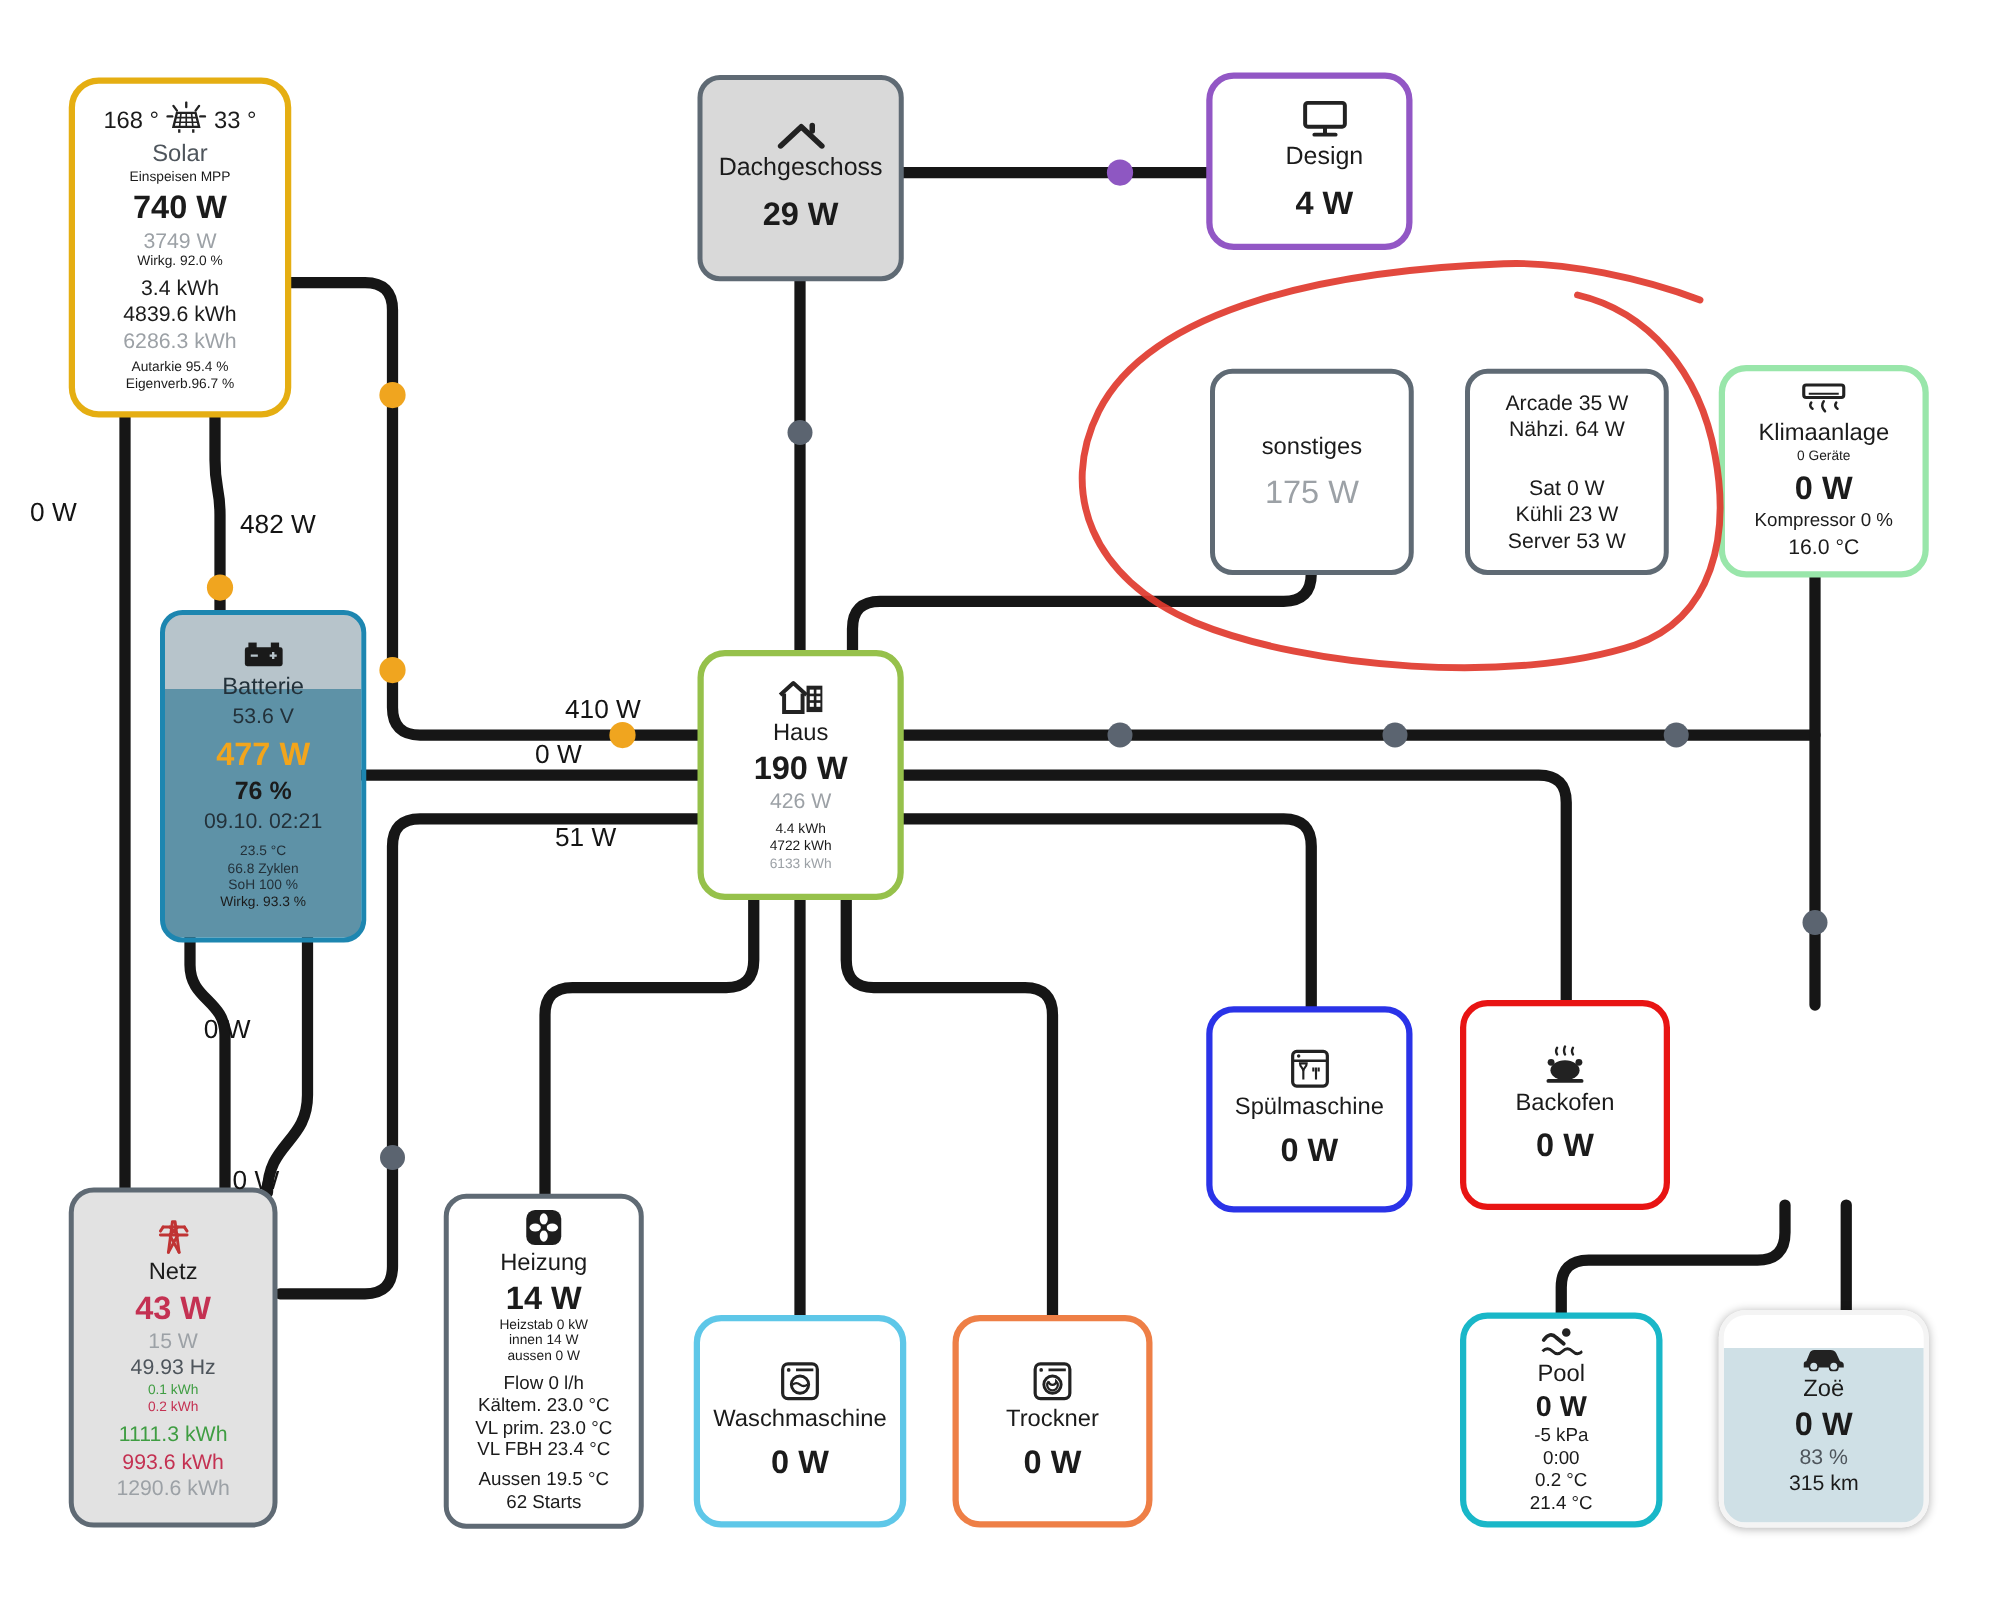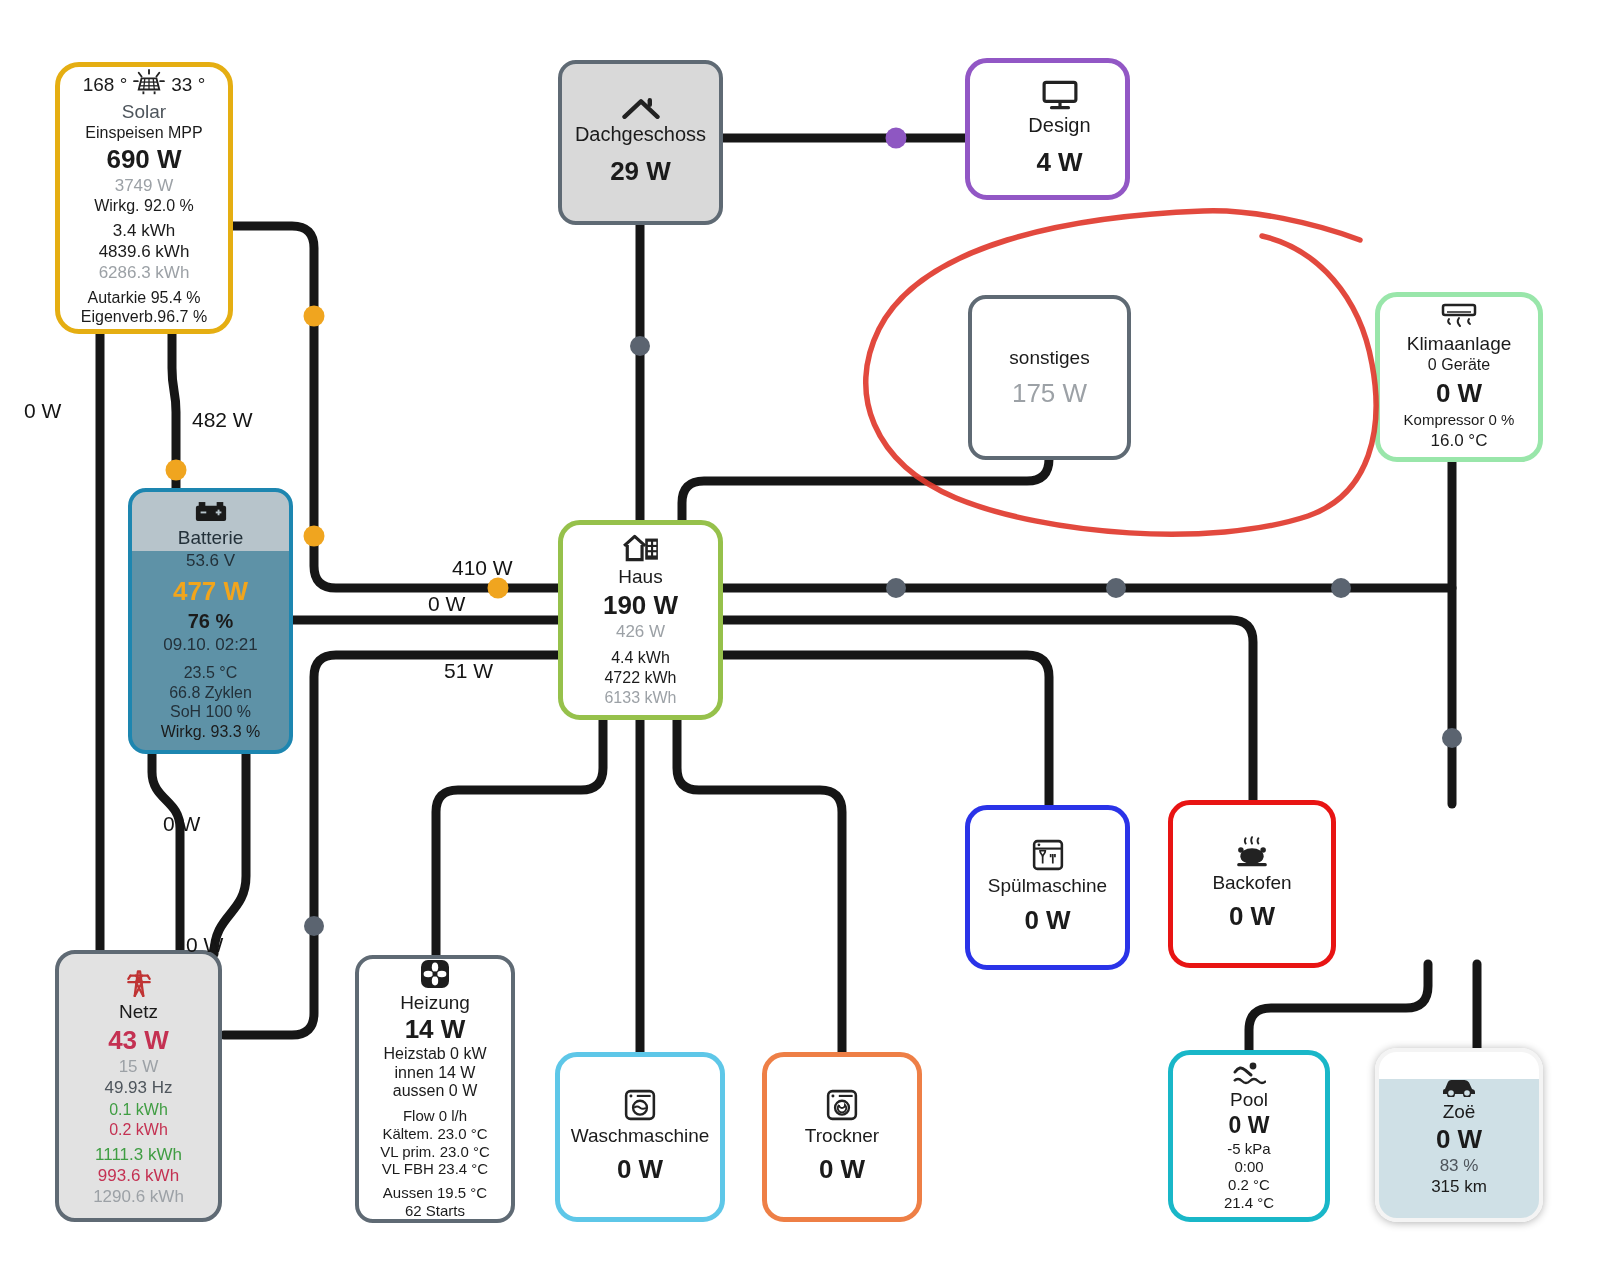--- a/index.html
+++ b/index.html
@@ -9,21 +9,21 @@
   #wires{position:absolute;left:0;top:0;z-index:1;}
   #annotation-layer{position:absolute;left:0;top:0;z-index:6;pointer-events:none;}
   .node{position:absolute;box-sizing:border-box;background:#fff;display:flex;flex-direction:column;
         align-items:center;justify-content:center;text-align:center;z-index:2;border-radius:22px;
         line-height:1.24;cursor:pointer;}
   .node > div{width:100%;}
   .icon{display:flex;align-items:center;justify-content:center;margin-bottom:3px;}
   .wire-label{position:absolute;font-size:21px;color:#141414;z-index:3;white-space:nowrap;}
 
   
-  .xs{font-size:15px;} .s{font-size:16px;} .m{font-size:17px;} .t{font-size:19px;}
+  .xs{font-size:15px;} .s{font-size:11px;} .m{font-size:17px;} .t{font-size:19px;}
   .tt{font-size:20px;} .big{font-size:26px;font-weight:bold;} .big2{font-size:23px;font-weight:bold;}
   .gray{color:#9ca1a6;} .dim{color:#4e555c;} .green{color:#3f9d42;} .red{color:#c43152;}
   .orange{color:#f2a51c;} .slate{color:#23313a;} .bold{font-weight:bold;}
   .mt2{margin-top:2px;} .mt4{margin-top:4px;} .mt6{margin-top:6px;} .mt8{margin-top:8px;}
   .gap26{height:26px;} 
 
   
   #n-solar{left:55px;top:62px;width:178px;height:272px;border:5px solid #e5ae12;border-radius:24px;}
   #n-dach{left:558px;top:60px;width:165px;height:165px;border:4px solid #5f6a74;background:#d9d9d9;border-radius:18px;}
   #n-design{left:965px;top:58px;width:165px;height:142px;border:5px solid #9257c5;padding-left:24px;}
@@ -119,21 +119,21 @@
           <g stroke="#222" stroke-width="2">
               <line x1="12" y1="24" x2="12" y2="27"></line>
               <line x1="24" y1="24" x2="24" y2="27"></line>
             </g>
         </svg>
       </span>
       <span>33 °</span>
     </div>
     <div class="t dim">Solar</div>
     <div class="s">Einspeisen MPP</div>
-    <div class="big">690 W</div>
+    <div class="big">740 W</div>
     <div class="m gray">3749 W</div>
     <div class="s">Wirkg. 92.0 %</div>
     <div class="m mt4">3.4 kWh</div>
     <div class="m">4839.6 kWh</div>
     <div class="m gray">6286.3 kWh</div>
     <div class="s mt4">Autarkie 95.4 %</div>
     <div class="s">Eigenverb.96.7 %</div>
   </div>
 
   <div class="node" id="n-dach">
@@ -157,20 +157,28 @@
     </span>
     <div class="tt">Design</div>
     <div class="big mt8">4 W</div>
   </div>
 
   <div class="node" id="n-sonstiges">
     <div class="t">sonstiges</div>
     <div class="big gray" style="font-weight:normal;">175 W</div>
   </div>
 
+  <div class="node" id="n-arcade">
+    <div class="m">Arcade 35 W</div>
+    <div class="m">Nähzi. 64 W</div>
+    <div class="gap26"></div>
+    <div class="m">Sat 0 W</div>
+    <div class="m">Kühli 23 W</div>
+    <div class="m">Server 53 W</div>
+  </div>
 
   <div class="node" id="n-klima">
     <span class="icon">
       <svg width="36" height="26" viewBox="0 0 36 26">
         <rect x="2" y="2" width="32" height="10" rx="2" fill="none" stroke="#222" stroke-width="2.5"></rect>
         <line x1="6" y1="9" x2="30" y2="9" stroke="#222" stroke-width="1.5"></line>
         <path d="M8 16 q-2 3 1 5 M18 15 q-3 4 1 8 M28 16 q-2 3 1 5" stroke="#222" stroke-width="2" fill="none" stroke-linecap="round"></path>
       </svg>
     </span>
     <div class="t">Klimaanlage</div>

